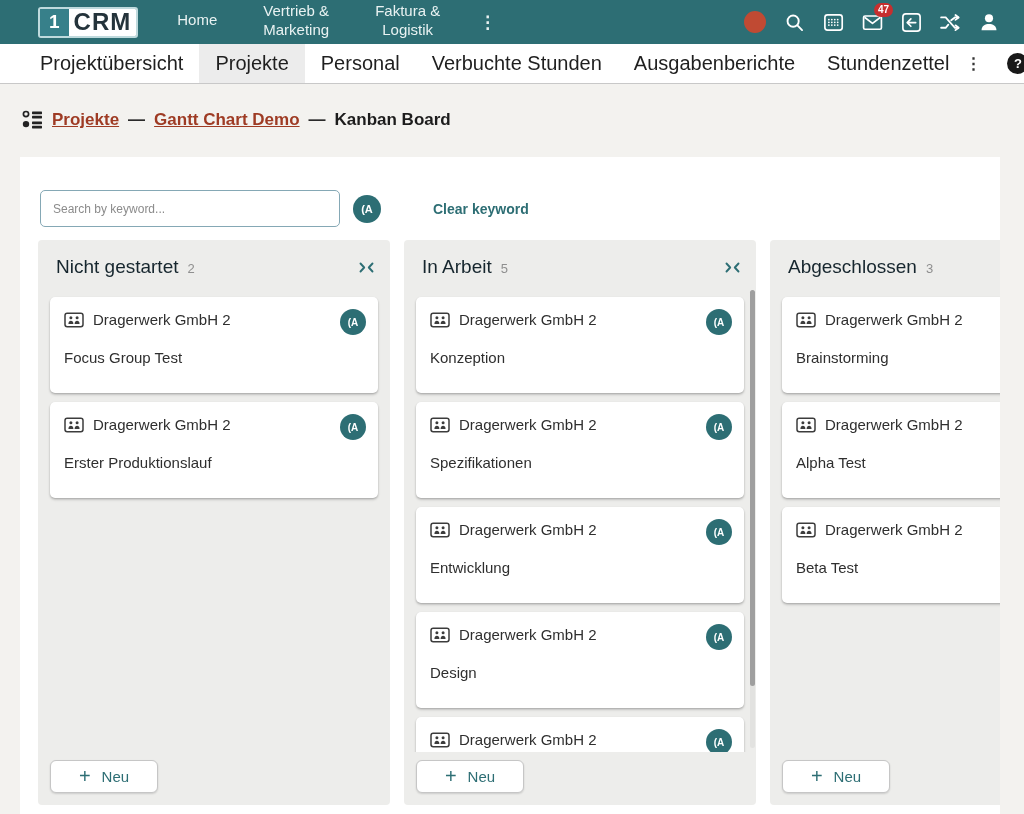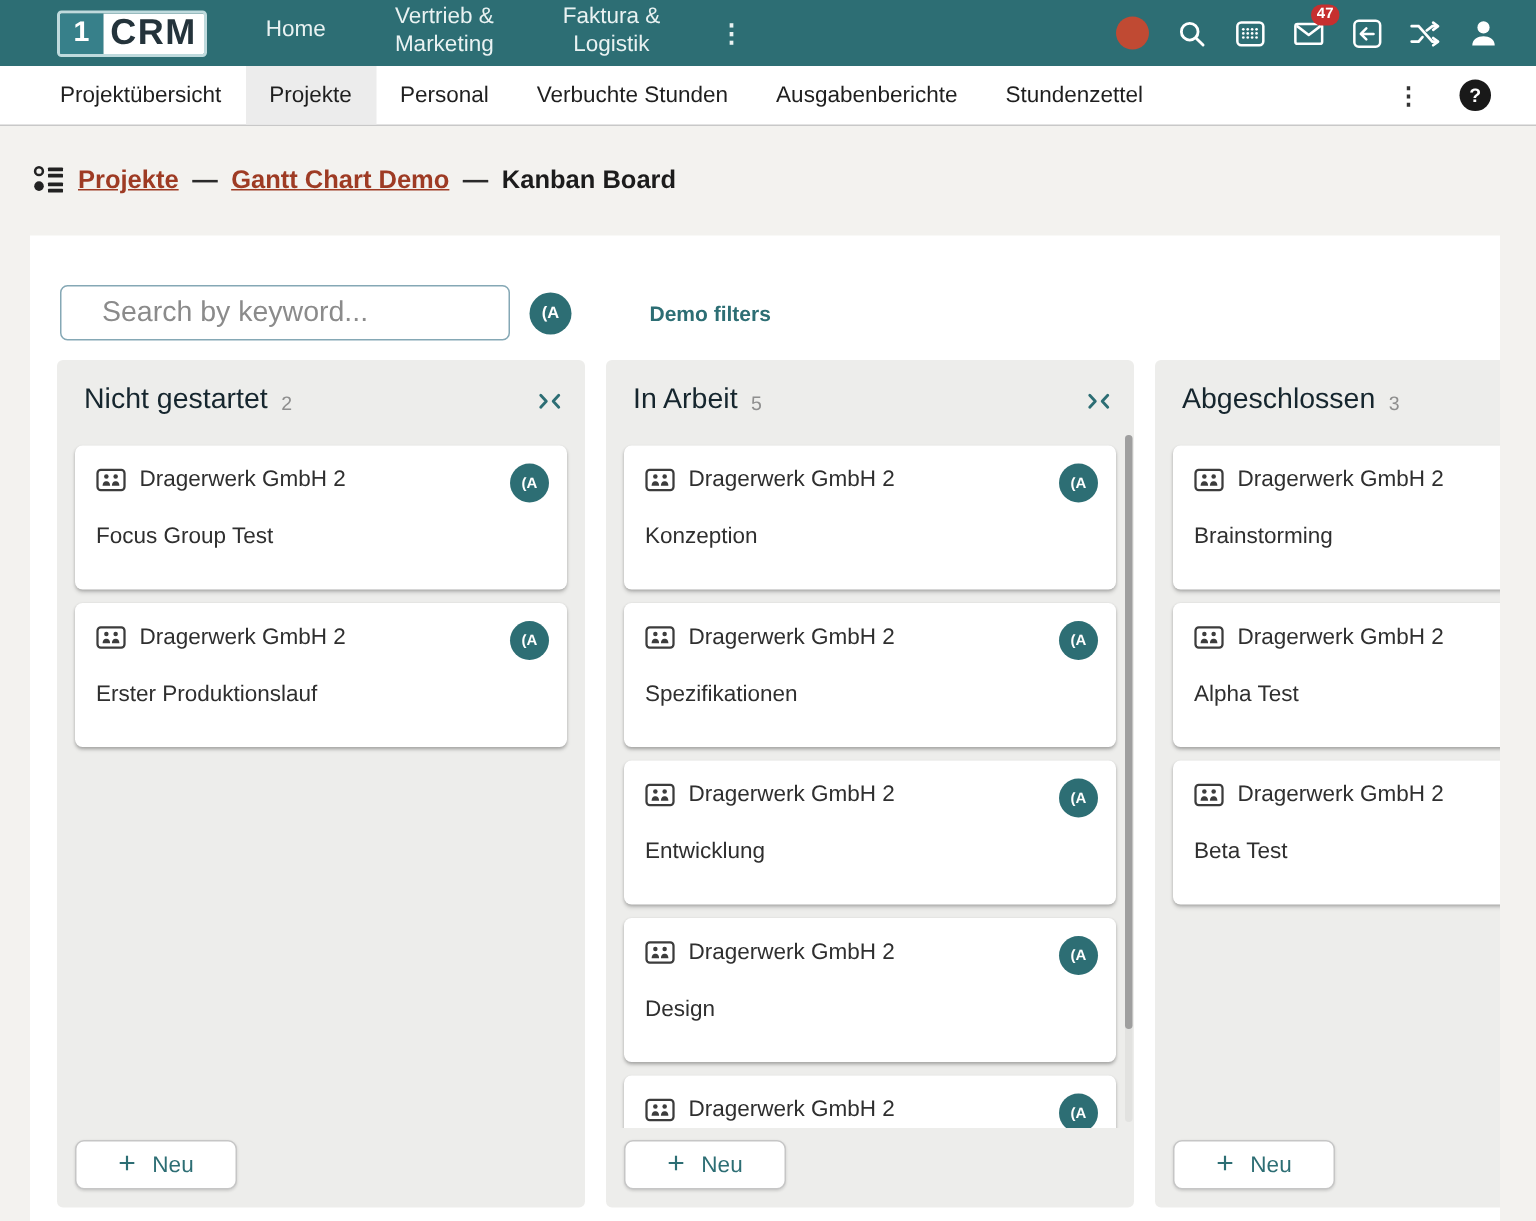--- a/index.html
+++ b/index.html
@@ -45,21 +45,21 @@
     position: absolute; top: -8px; right: -10px; background: #c62f2f; color: #fff;
     font-size: 10px; font-weight: bold; border-radius: 9px; padding: 2px 4px; line-height: 1;
   }
 
   
   .module-nav {
     height: 40px; background: #fff; display: flex; align-items: stretch;
     border-bottom: 1px solid #c8c8c8; padding-left: 24px;
   }
   .module-nav-item {
-    display: flex; align-items: center; padding: 0 16px; font-size: 15px;
+    display: flex; align-items: center; padding: 0 16px; font-size: 20px;
     color: #1f1f1f; cursor: pointer; white-space: nowrap;
   }
   .module-nav-item.active { background: #ececec; }
   .module-nav-right { margin-left: auto; display: flex; align-items: center; gap: 26px; margin-right: 30px; }
   .module-kebab { color: #333; font-size: 16px; font-weight: bold; cursor: pointer; }
   .help-circle {
     width: 21px; height: 21px; border-radius: 50%; background: #191919; color: #fff;
     font-size: 13px; font-weight: bold; display: flex; align-items: center; justify-content: center; cursor: pointer;
   }
 
@@ -73,21 +73,21 @@
 
   
   .panel {
     position: absolute; left: 20px; top: 157px; width: 980px; height: 657px;
     background: #fff; overflow: hidden;
   }
 
   .filter-row { position: absolute; left: 20px; top: 33px; display: flex; align-items: center; }
   .search-input {
     width: 300px; height: 37px; border: 1px solid #85a8b5; border-radius: 5px;
-    padding: 0 27px; font-size: 19px; color: #333; font-family: inherit; outline: none; background: #fff;
+    padding: 0 12px; font-size: 12px; color: #333; font-family: inherit; outline: none; background: #fff;
   }
   .search-input::placeholder { color: #8b8b8b; }
   .assignee-badge {
     width: 28px; height: 28px; border-radius: 50%; background: #2d6e74; color: #fff;
     font-size: 11px; font-weight: bold; display: flex; align-items: center; justify-content: center;
     margin-left: 13px; cursor: pointer;
   }
   .clear-filters { margin-left: 52px; color: #2d6e74; font-weight: bold; font-size: 14px; cursor: pointer; }
 
   
@@ -234,21 +234,21 @@
     <span class="crumb-sep">—</span>
     <span class="breadcrumb-link">Gantt Chart Demo</span>
     <span class="crumb-sep">—</span>
     <span>Kanban Board</span>
   </div>
 
 <main class="panel">
   <div class="filter-row">
     <input class="search-input" type="text" placeholder="Search by keyword..." style="">
     <span class="assignee-badge">(A</span>
-    <span class="clear-filters">Demo filters</span>
+    <span class="clear-filters">Clear keyword</span>
   </div>
   <div id="board">
       <div class="column" style="left: 18px;">
         <div class="column-header">
           <span class="col-title">Nicht gestartet</span>
           <span class="col-count">2</span>
           <span class="col-collapse">
             <svg width="15" height="11" viewBox="0 0 15 11">
               <path d="M1.5 1.5 L5.2 5.5 L1.5 9.5" fill="none" stroke="#2d6e74" stroke-width="1.9" stroke-linecap="round" stroke-linejoin="round"></path>
               <path d="M13.5 1.5 L9.8 5.5 L13.5 9.5" fill="none" stroke="#2d6e74" stroke-width="1.9" stroke-linecap="round" stroke-linejoin="round"></path>

